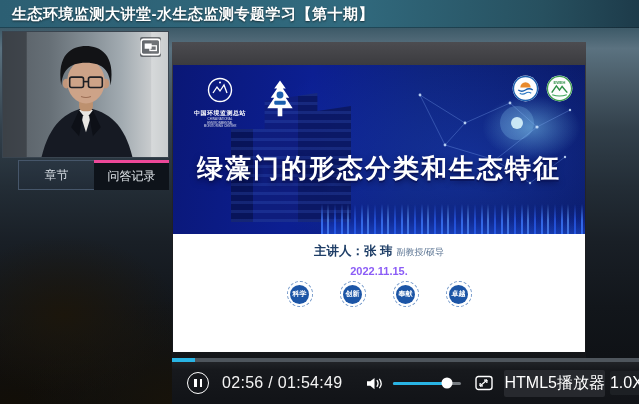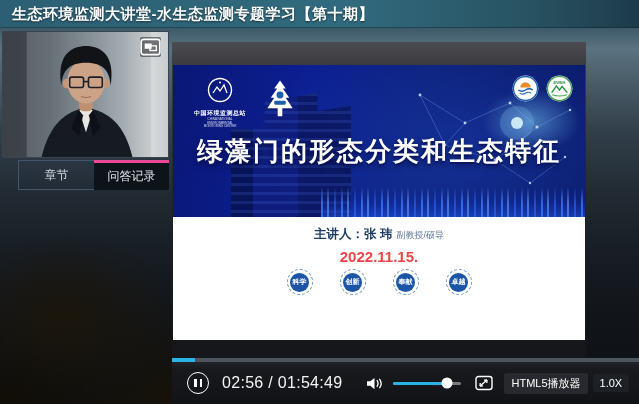--- a/index.html
+++ b/index.html
@@ -37,21 +37,21 @@
     font-size:12px; cursor:pointer; }
   .tab-chapters { background:linear-gradient(180deg,#2a3642 0%,#222c37 100%);
     border:1px solid #46566a; border-right:none; color:#d5dbe2; }
   .tab-qa { background:#0e131a; border-top:3px solid #ec4899; color:#e4e9ee; }
 
   
   .letterbox { position:absolute; left:172px; top:42px; width:414px; height:316px;
     background:linear-gradient(180deg,#4c4c50 0%,#3c3c40 7%,#2b2c30 28%,#1b1d21 65%,#141619 100%); }
   .slide { position:absolute; left:1px; top:23px; width:412px; height:275px; background:#fff; }
 
-  .banner { position:relative; width:100%; height:152px; overflow:hidden;
+  .banner { position:relative; width:100%; height:169px; overflow:hidden;
     background:
       radial-gradient(70px 46px at 87% 37%, rgba(140,225,255,.45), rgba(140,225,255,0) 70%),
       radial-gradient(300px 170px at 72% 55%, rgba(40,90,230,.30), rgba(40,90,230,0) 72%),
       linear-gradient(100deg,#0a1776 0%,#0c1f92 32%,#0c2078 58%,#091864 100%); }
   .building { position:absolute; left:58px; top:28px; width:120px; height:129px; opacity:.92;
     background:
       repeating-linear-gradient(180deg, rgba(70,110,220,.22) 0 3px, rgba(0,0,0,0) 3px 9px),
       linear-gradient(90deg,#091456 0 18%,#101e7c 18% 56%,#0b1862 56% 100%);
     clip-path:polygon(0 28%,28% 28%,28% 6%,72% 0,72% 14%,100% 10%,100% 100%,0 100%); }
   .skyline { position:absolute; right:0; bottom:0; left:36%; height:30px; opacity:.95;
@@ -71,21 +71,21 @@
 
   .slide-title { position:absolute; left:0; right:0; bottom:48px; text-align:center;
     color:#fff; font-size:26px; font-weight:bold; letter-spacing:2px;
     text-shadow:0 2px 0 rgba(10,20,90,.8), 0 3px 6px rgba(0,0,40,.6); white-space:nowrap; }
 
   .slide-body { position:relative; width:100%; height:118px; background:#fff;
     display:flex; flex-direction:column; align-items:center; padding-top:9px; }
   .line1 { font-size:12.5px; font-weight:bold; color:#1d3d66;text-align:center; }
   .line1 .deg { font-size:9px; font-weight:normal; color:#5d7694; margin-left:4px; }
   .line2, .line3 { font-size:10.5px; color:#2e4d75; margin-top:6px; }
-  .date { font-size:15px; font-weight:bold; color:#ef4444; margin-top:5px; }
+  .date { font-size:11px; font-weight:bold; color:#8b5cf6; margin-top:5px; }
   .badges { display:flex; gap:27px; margin-top:4px; }
   .badge { width:26px; height:26px; border:1px dashed #6f95c8; border-radius:50%;
     display:flex; align-items:center; justify-content:center; }
   .badge .in { width:19px; height:19px; background:#1c55a6; border-radius:50%; color:#fff;
     font-size:7px; font-weight:bold; display:flex; align-items:center; justify-content:center; letter-spacing:0; }
 
   
   .controls { position:absolute; left:172px; top:358px; width:467px; height:46px;
     background:linear-gradient(180deg,#26292d 0%,#17191d 25%,#111317 100%); }
   .progress { position:absolute; left:0; top:0; width:100%; height:4px; background:#4e555c; cursor:pointer; }
@@ -94,21 +94,21 @@
   .pause-btn { width:22px; height:22px; margin-left:5px; border-radius:50%; border:1.6px solid #fff;
     background:transparent; display:flex; align-items:center; justify-content:center; gap:3px; cursor:pointer; flex:none; }
   .pause-btn i { display:block; width:2.4px; height:8px; background:#fff; }
   .time { color:#f4f4f4; font-size:16px; margin-left:13px; letter-spacing:.3px; white-space:nowrap; }
   .vol-icon { margin-left:23px; flex:none; display:flex; cursor:pointer; }
   .vol-slider { position:relative; width:68px; height:3px; background:#767b80; border-radius:2px; margin-left:9px; cursor:pointer; flex:none; }
   .vol-fill { position:absolute; left:0; top:0; height:3px; background:#29b4e4; border-radius:2px; }
   .vol-knob { position:absolute; top:50%; width:11px; height:11px; background:#fff; border-radius:50%;
     transform:translate(-50%,-50%); }
   .swap-btn { margin-left:14px; border:0; background:transparent; display:flex; cursor:pointer; flex:none; }
-  .chip { background:#27292e; color:#fff; font-size:11px; padding:3px 7px; border-radius:2px; margin-left:11px; white-space:nowrap; cursor:pointer; }
+  .chip { background:#27292e; color:#fff; font-size:16px; padding:3px 0; border-radius:2px; margin-left:11px; white-space:nowrap; cursor:pointer; }
   .chip.speed { margin-left:5px; background:#1d2024; }
   .spacer { flex:1; }
   .rnd { width:24px; height:24px; border-radius:50%; background:rgba(20,22,26,.3);
     display:flex; align-items:center; justify-content:center; margin-left:10px; cursor:pointer;
     font-weight:bold; flex:none; border:2px solid; }
   .rnd-qa   { border-color:#dd5668; color:#dd5668; font-size:12px; }
 </style>
 </head>
 <body>
 

